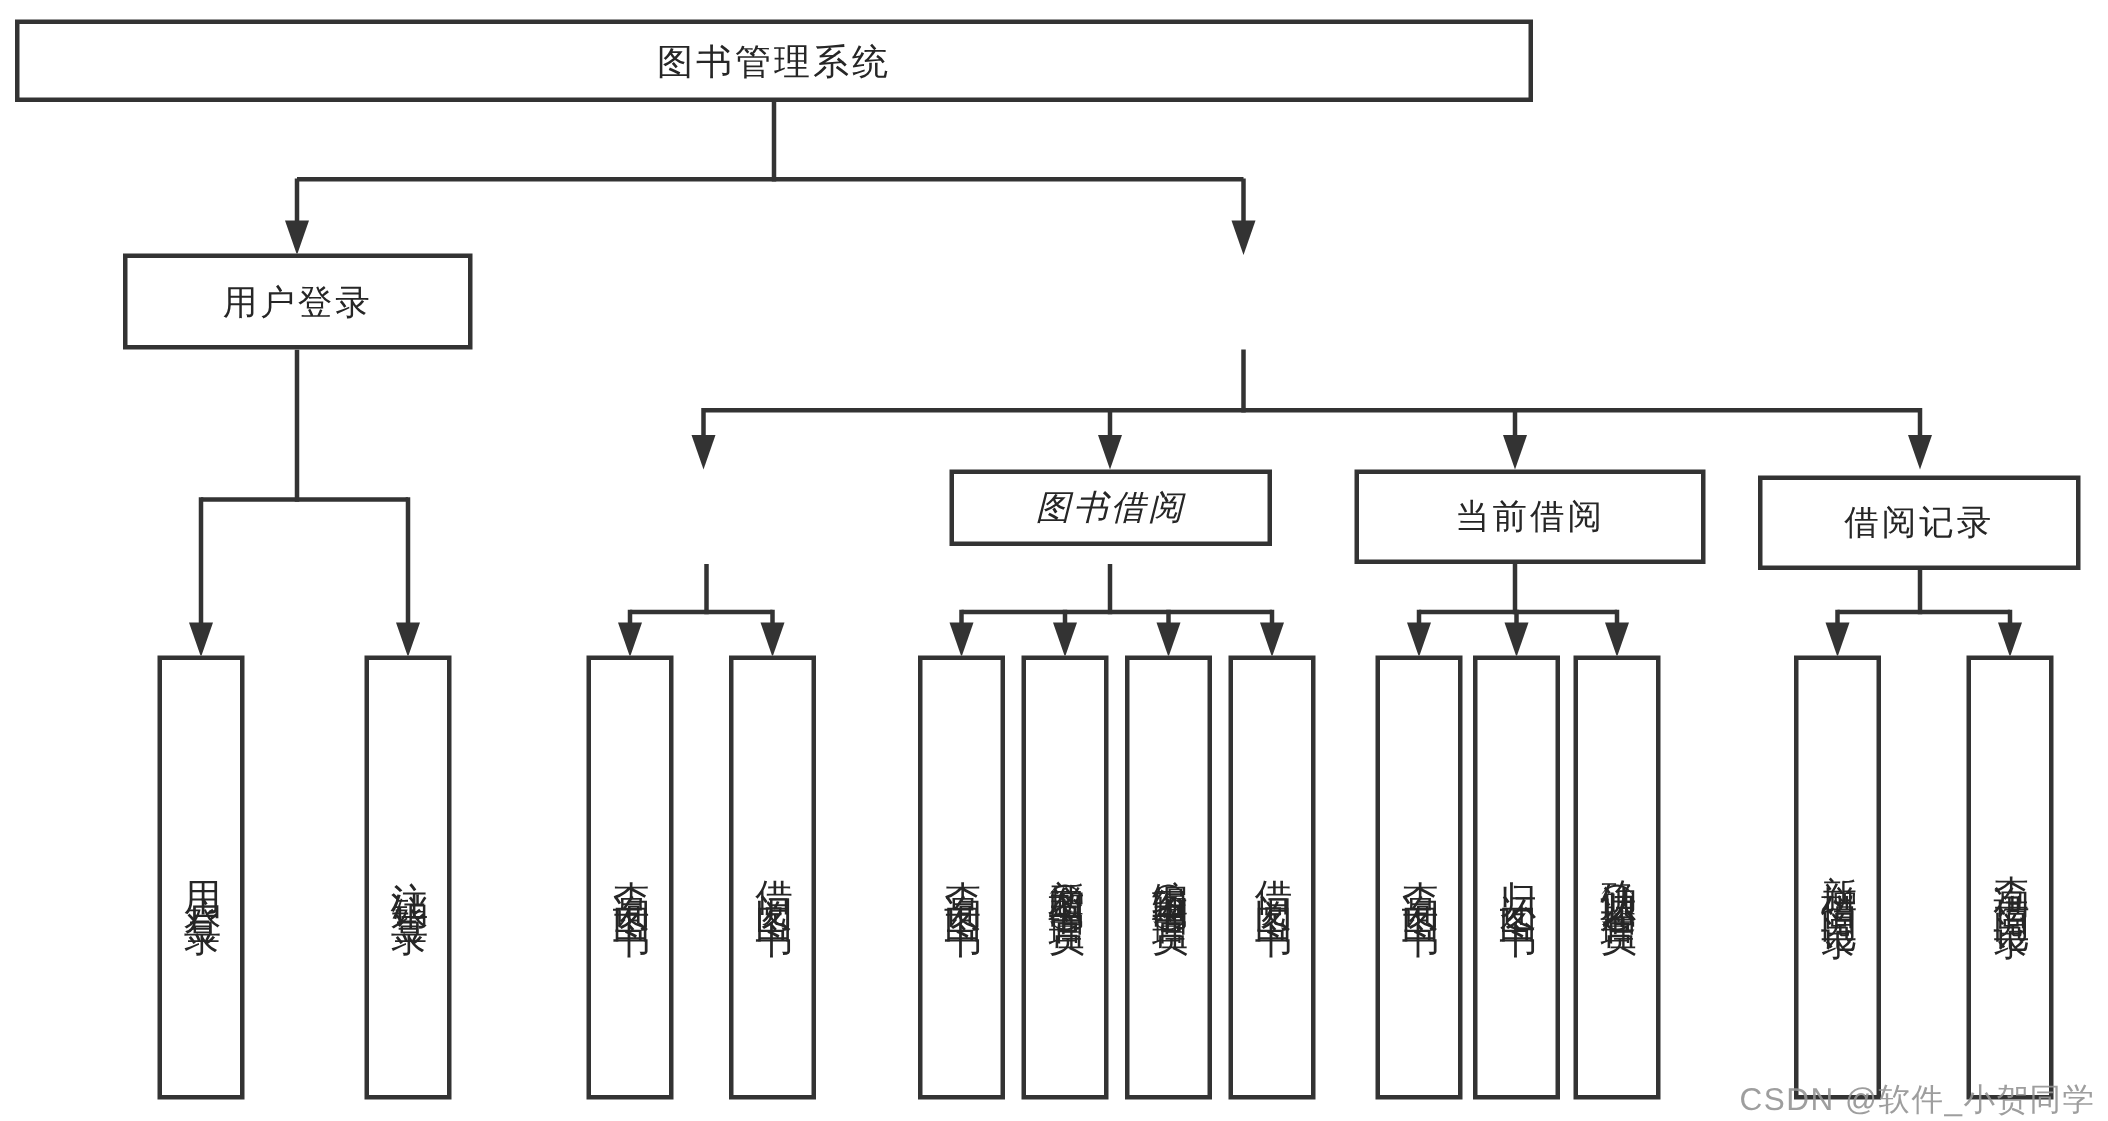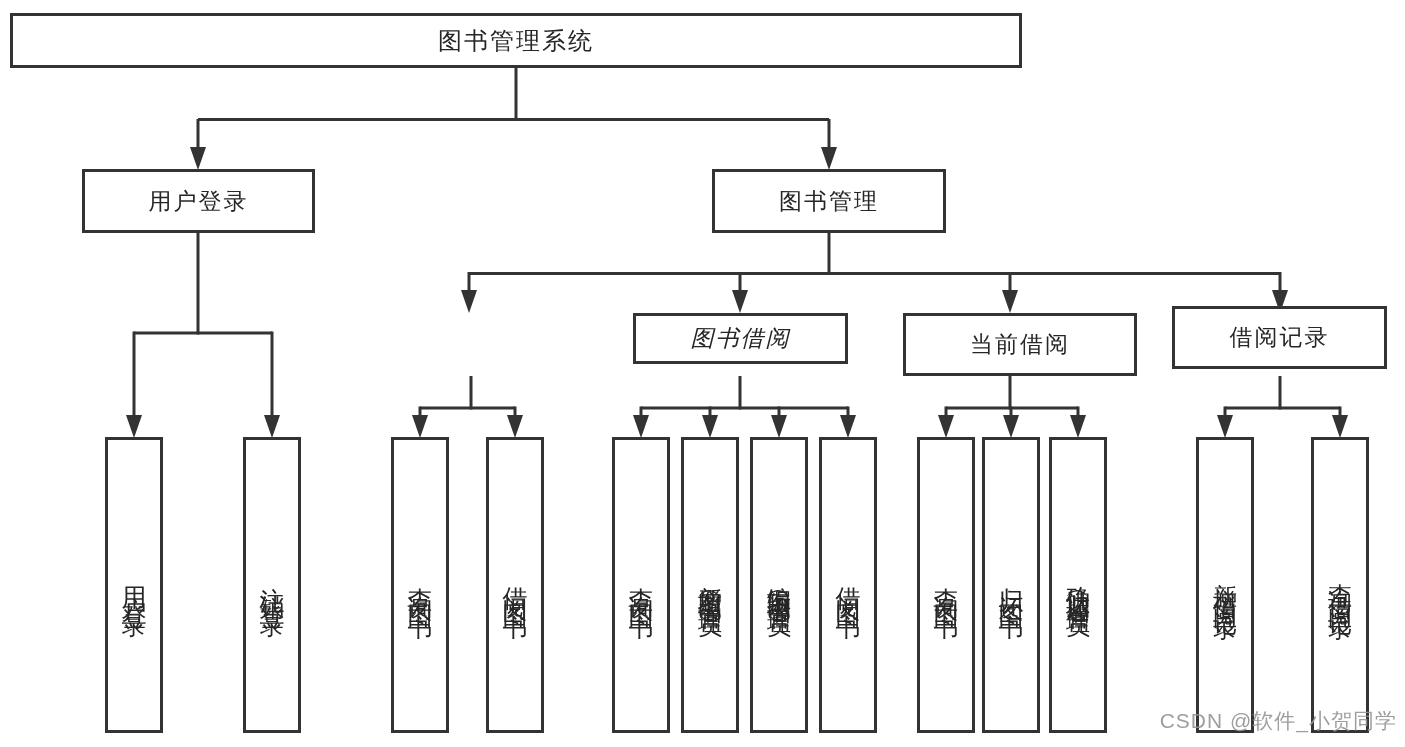--- a/index.html
+++ b/index.html
@@ -43,21 +43,21 @@
     font-size: 24px;
     letter-spacing: 4px;
   }
   .vtext.mid {
     font-size: 24px;
     letter-spacing: 7px;
   }
   .watermark {
     position: absolute;
     right: 8px;
-    bottom: 12px;
+    bottom: 0;
     font-size: 21px;
     color: rgba(148,148,148,0.9);
     letter-spacing: 1px;
     z-index: 3;
   }
 </style>
 </head>
 <body>
 
 <div class="canvas">
@@ -151,31 +151,28 @@
     </g>
   </svg>
 
   <div class="node h root-box" style="left:10px; top:13px; width:1012px; height:55px;">
     <span>图书管理系统</span>
   </div>
 
   <div class="node h" style="left:82px; top:169px; width:233px; height:64px;">
     <span>用户登录</span>
   </div>
-  <div class="node h" style="left:712px; top:169px; width:234px; height:64px;">
-    <span>图书管理</span>
-  </div>
 
   <div class="node h" style="left:633px; top:313px; width:215px; height:51px;font-style:italic;">
     <span>图书借阅</span>
   </div>
   <div class="node h" style="left:903px; top:313px; width:234px; height:63px;">
     <span>当前借阅</span>
   </div>
-  <div class="node h" style="left:1172px; top:306px; width:215px; height:63px;">
+  <div class="node h" style="left:1172px; top:317px; width:215px; height:63px;">
     <span>借阅记录</span>
   </div>
 
   <div class="node v" style="left:105px;">
     <span class="vtext">用户登录</span>
   </div>
   <div class="node v" style="left:243px;">
     <span class="vtext">注销登录</span>
   </div>
 

